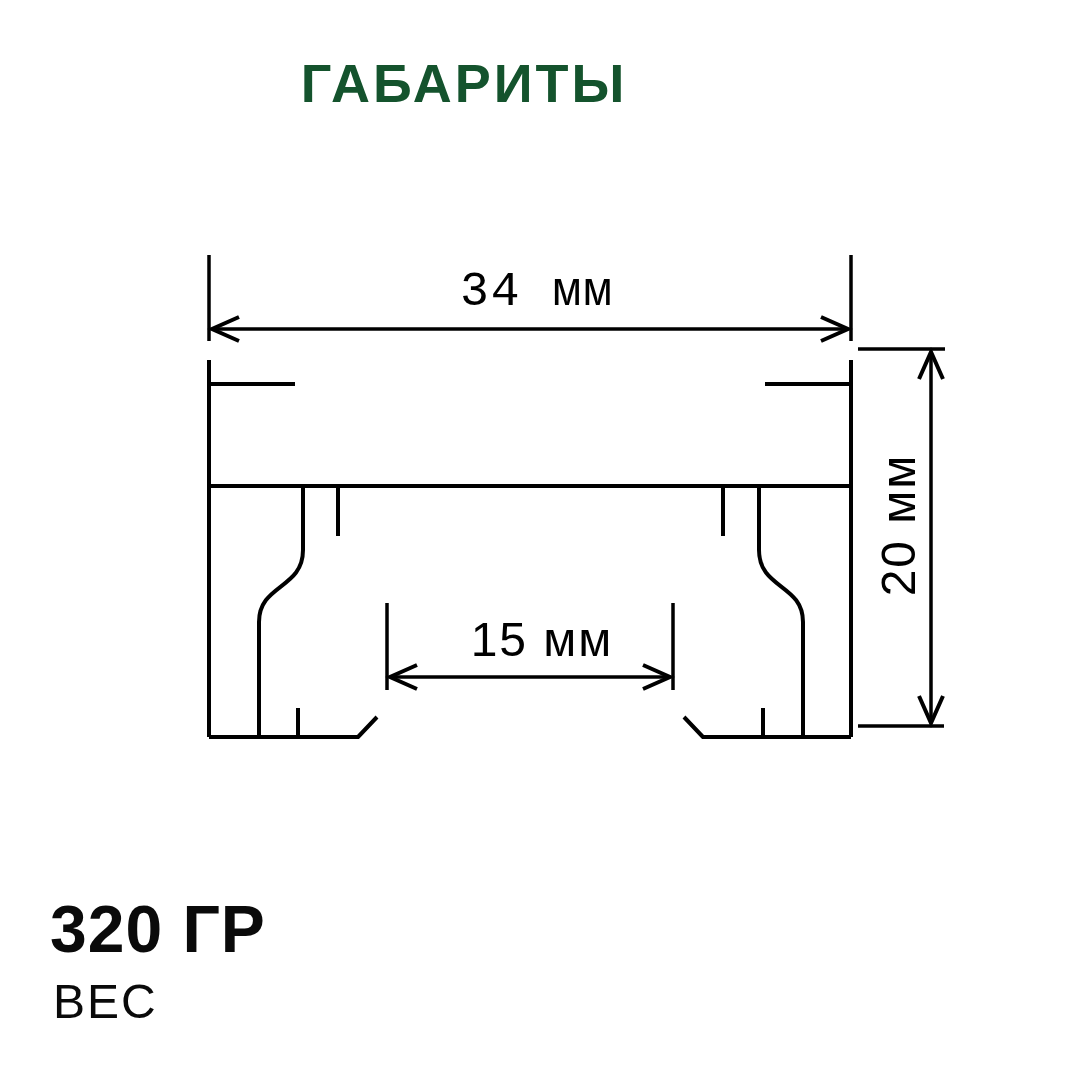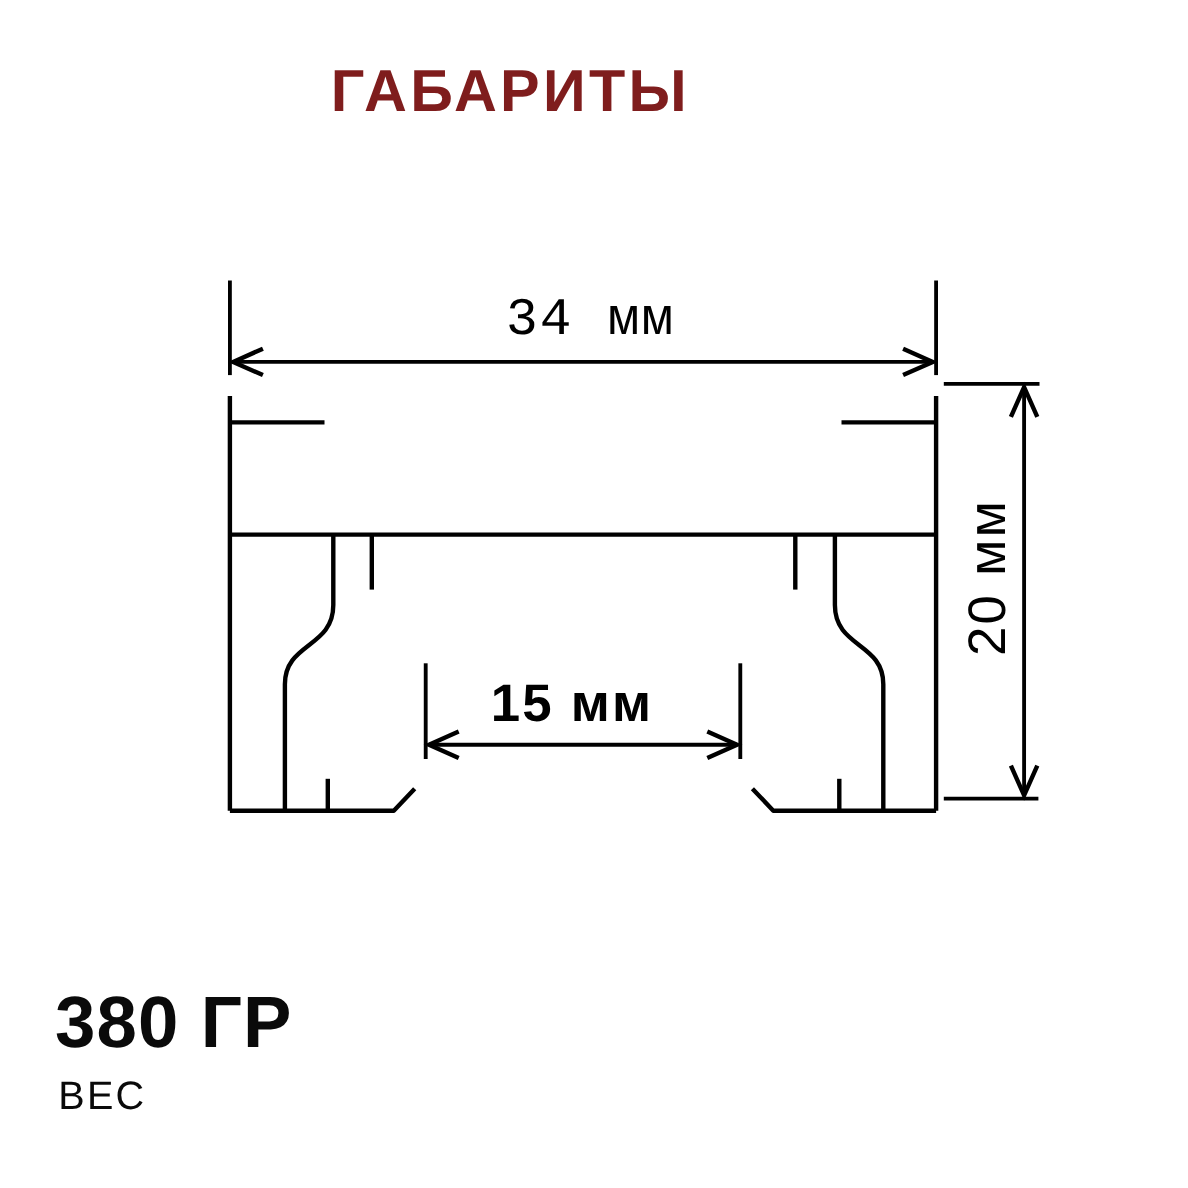--- a/index.html
+++ b/index.html
@@ -18,21 +18,21 @@
   }
   .page-title {
     position: absolute;
     top: 52px;
     left: 0;
     width: 928px;
     text-align: center;
     font-size: 54px;
     font-weight: 700;
     letter-spacing: 3px;
-    color: #7f1d1d;
+    color: #14532d;
     white-space: nowrap;
   }
   .drawing-svg {
     position: absolute;
     left: 0;
     top: 0;
     width: 1080px;
     height: 1080px;
   }
   .dim-label {
@@ -44,24 +44,23 @@
     white-space: nowrap;
     line-height: 1;
   }
   .dim-label.width-label {
     left: 537px;
     top: 268px;
     transform: translateX(-50%);
     font-family: Liberation Mono, monospace;
   }
   .dim-label.inner-width-label {
-    left: 520px;
+    left: 542px;
     top: 616px;
     transform: translateX(-50%);
-    font-weight: bold;
   }
   .dim-label.height-label {
     left: 899px;
     top: 525px;
     transform: translate(-50%, -50%) rotate(-90deg);
   }
   .weight-block {
     position: absolute;
     left: 50px;
     top: 896px;
@@ -70,21 +69,21 @@
     font-size: 66px;
     font-weight: 700;
     letter-spacing: 1px;
     color: #0a0a0a;
     line-height: 1;
     white-space: nowrap;
   }
   .weight-label {
     margin-top: 16px;
     margin-left: 3px;
-    font-size: 36px;
+    font-size: 48px;
     font-weight: 400;
     letter-spacing: 2px;
     color: #0a0a0a;
     line-height: 1;
     white-space: nowrap;
   }
   .profile-line {
     stroke: #000000;
     stroke-width: 4;
     fill: none;
@@ -152,17 +151,17 @@
     </g>
   </svg>
 
   <div class="dim-label width-label">34 мм</div>
 
   <div class="dim-label inner-width-label">15 мм</div>
 
   <div class="dim-label height-label">20 мм</div>
 
   <div class="weight-block">
-    <div class="weight-value">380 ГР</div>
+    <div class="weight-value">320 ГР</div>
     <div class="weight-label">ВЕС</div>
   </div>
 
 </div>
 
 </body></html>

